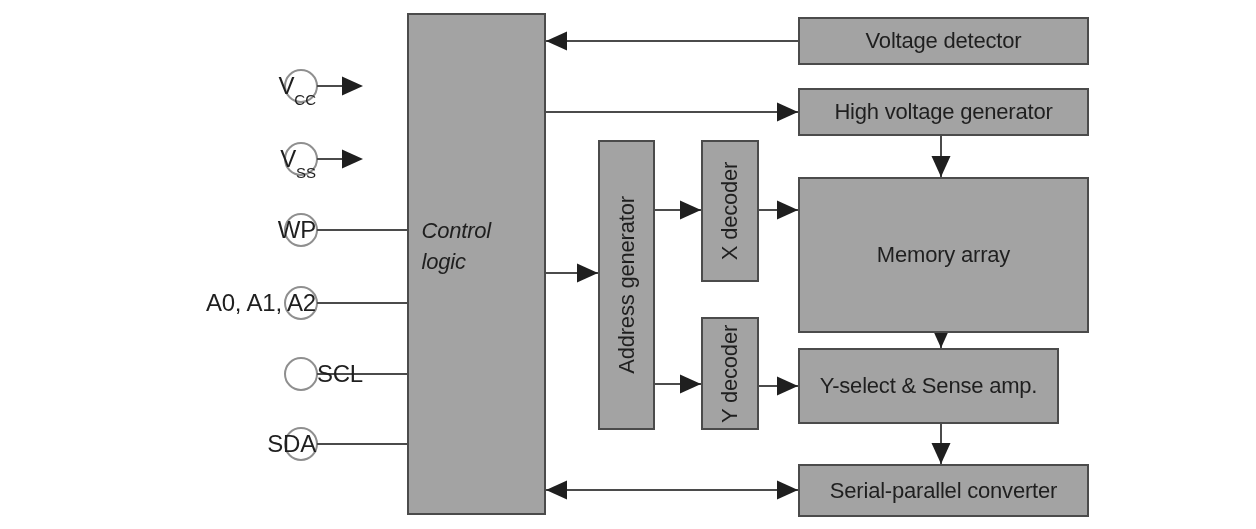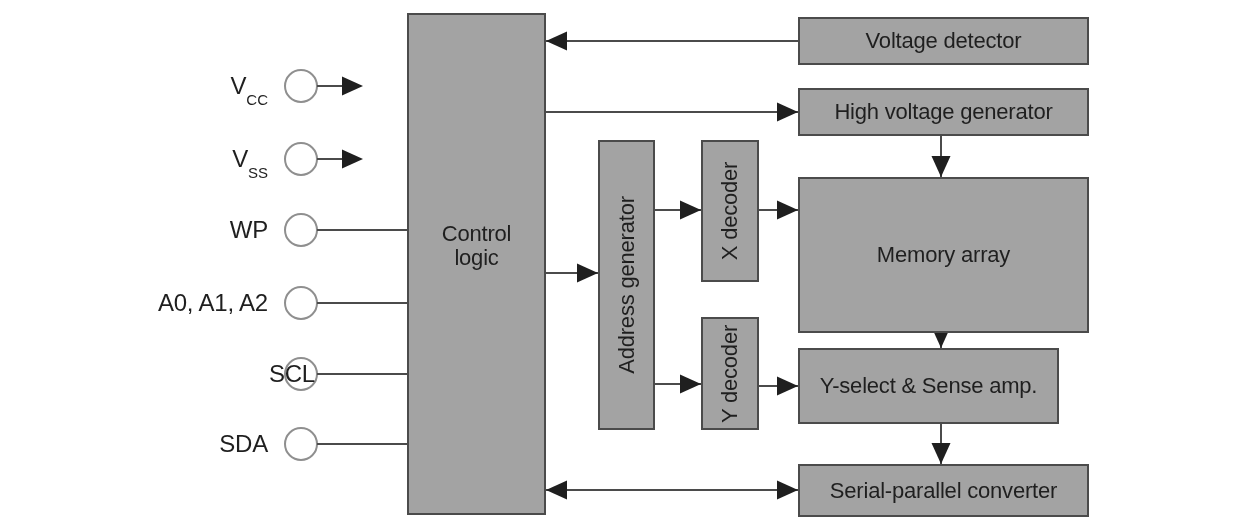--- a/index.html
+++ b/index.html
@@ -9,32 +9,32 @@
   }
   #wires{position:absolute;left:0;top:0;width:1256px;height:529px;}
   .block{
     position:absolute;border:2px solid #4b4b4b;background:#a3a3a3;box-sizing:border-box;
     display:flex;align-items:center;justify-content:center;
     font-size:22px;letter-spacing:-0.2px;color:#1f1f1f;
   }
   .block .vlabel{transform:rotate(-90deg);white-space:nowrap;}
   .block .hlabel{white-space:nowrap;}
   #b-control{left:407px;top:13px;width:139px;height:502px;}
-  #b-control .hlabel{white-space:normal;text-align:center;width:110px;line-height:24px;transform:translateY(-18px);}
+  #b-control .hlabel{white-space:normal;width:110px;line-height:31px;transform:translateY(-18px);font-style:italic;}
   #b-addr{left:598px;top:140px;width:57px;height:290px;}
   #b-xdec{left:701px;top:140px;width:58px;height:142px;}
   #b-ydec{left:701px;top:317px;width:58px;height:113px;}
   #b-vd{left:798px;top:17px;width:291px;height:48px;}
   #b-hvg{left:798px;top:88px;width:291px;height:48px;}
   #b-mem{left:798px;top:177px;width:291px;height:156px;}
   #b-ysel{left:798px;top:348px;width:261px;height:76px;}
   #b-spc{left:798px;top:464px;width:291px;height:53px;}
   .pin-label{
     position:absolute;left:0;width:268px;text-align:right;
-    font-size:24px;height:30px;line-height:30px;color:#1f1f1f;letter-spacing:-0.2px;
+    font-size:24px;height:30px;line-height:30px;color:#1f1f1f;letter-spacing:-0.2px;padding-left:48px;
   }
   .pin-sub{font-size:15px;position:relative;top:5px;letter-spacing:0;}
 </style>
 </head>
 <body>
 
 <div class="canvas">
   <svg id="wires" viewBox="0 0 1256 529">
       <line x1="798" y1="41" x2="546" y2="41" stroke="#4b4b4b" stroke-width="2"></line>
       <polygon points="546,41 567,31.5 567,50.5" fill="#1f1f1f"></polygon>

